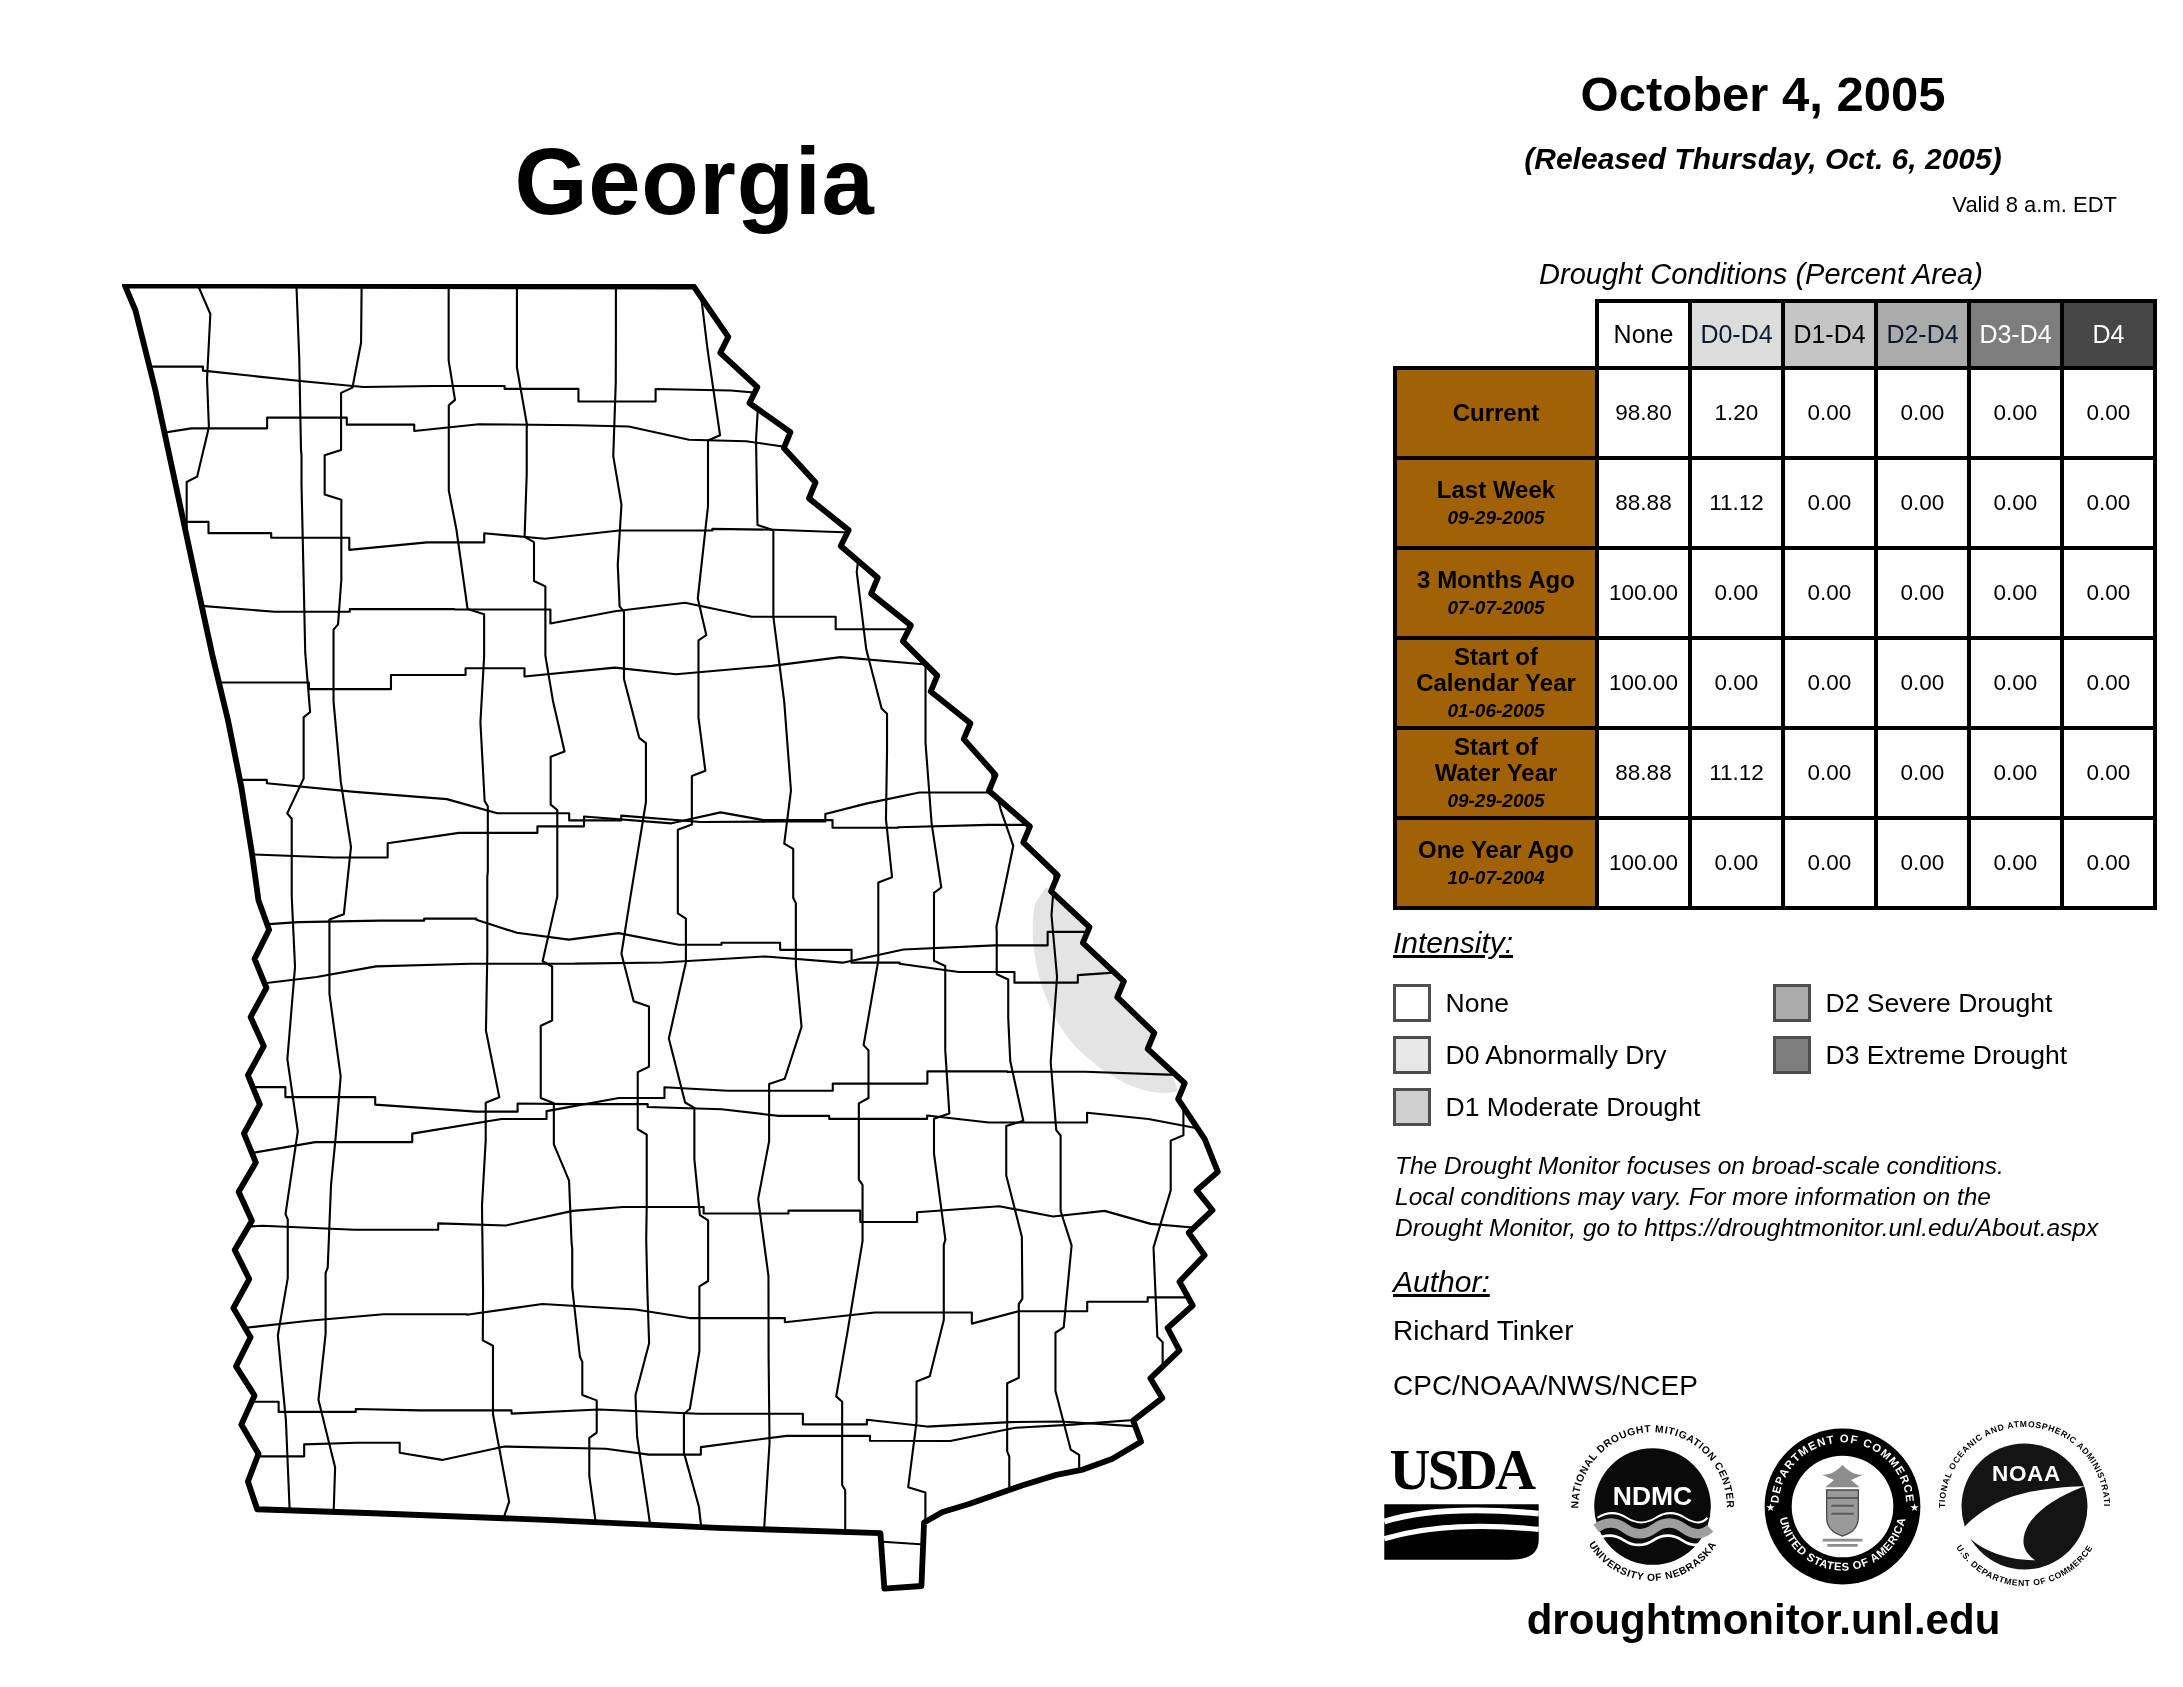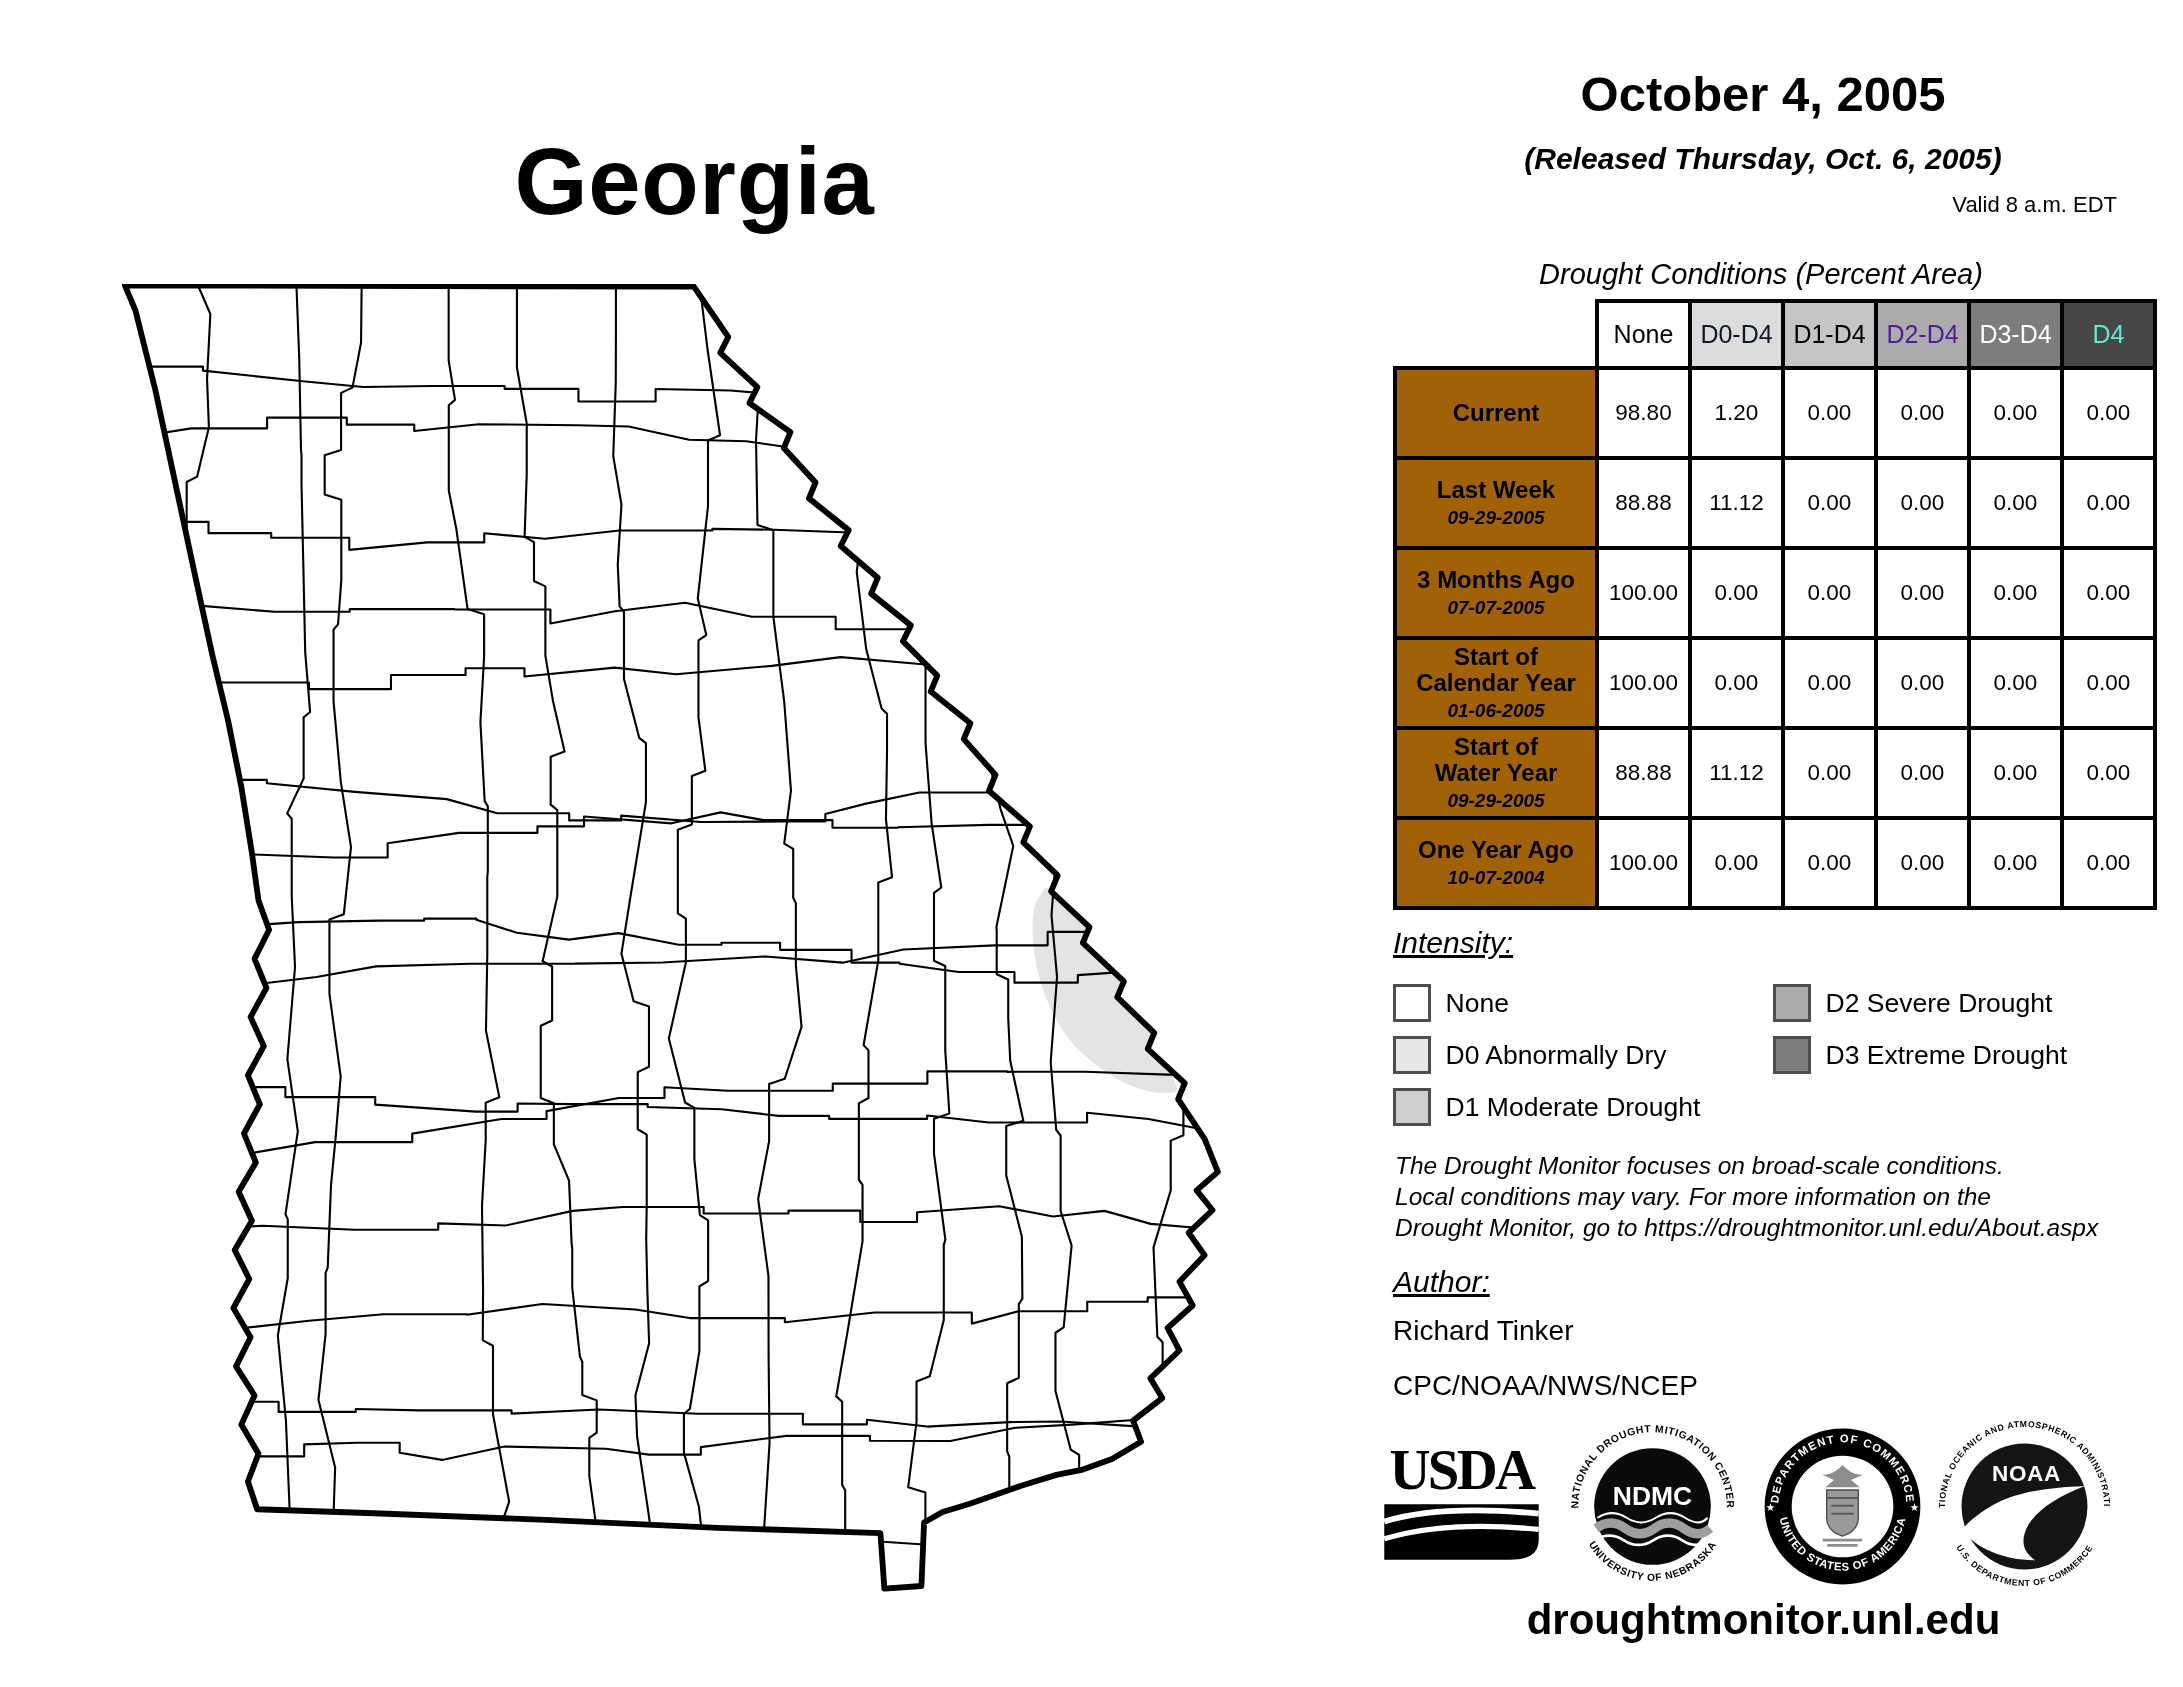--- a/index.html
+++ b/index.html
@@ -100,23 +100,23 @@
   <div class="abs valid">Valid 8 a.m. EDT</div>
 
   <div class="abs tbl-title">Drought Conditions (Percent Area)</div>
   <table class="dm">
     <thead>
       <tr id="hdr-row">
         <th class="corner"></th>
       <th class="col-h" style="background: rgb(255, 255, 255); color: rgb(0, 0, 0);">None</th>
           <th class="col-h" style="background: rgb(220, 220, 220); color: #0f172a;">D0-D4</th>
           <th class="col-h" style="background: rgb(197, 197, 197); color: rgb(0, 0, 0);">D1-D4</th>
-          <th class="col-h" style="background: rgb(171, 171, 171); color: #4c1d95;">D2-D4</th>
+          <th class="col-h" style="background: rgb(171, 171, 171); color: #0f172a;">D2-D4</th>
           <th class="col-h" style="background: rgb(125, 125, 125); color: rgb(255, 255, 255);">D3-D4</th>
-          <th class="col-h" style="background: rgb(71, 71, 71); color: #5eead4;">D4</th>
+          <th class="col-h" style="background: rgb(71, 71, 71); color: #ffffff;">D4</th>
         </tr>
     </thead>
     <tbody id="tbl-body">
         <tr class="bodyrow">
     <th class="row-h">
       <div class="row-label">Current</div>
 
     </th>
   <td class="val">98.80</td>
           <td class="val">1.20</td>

